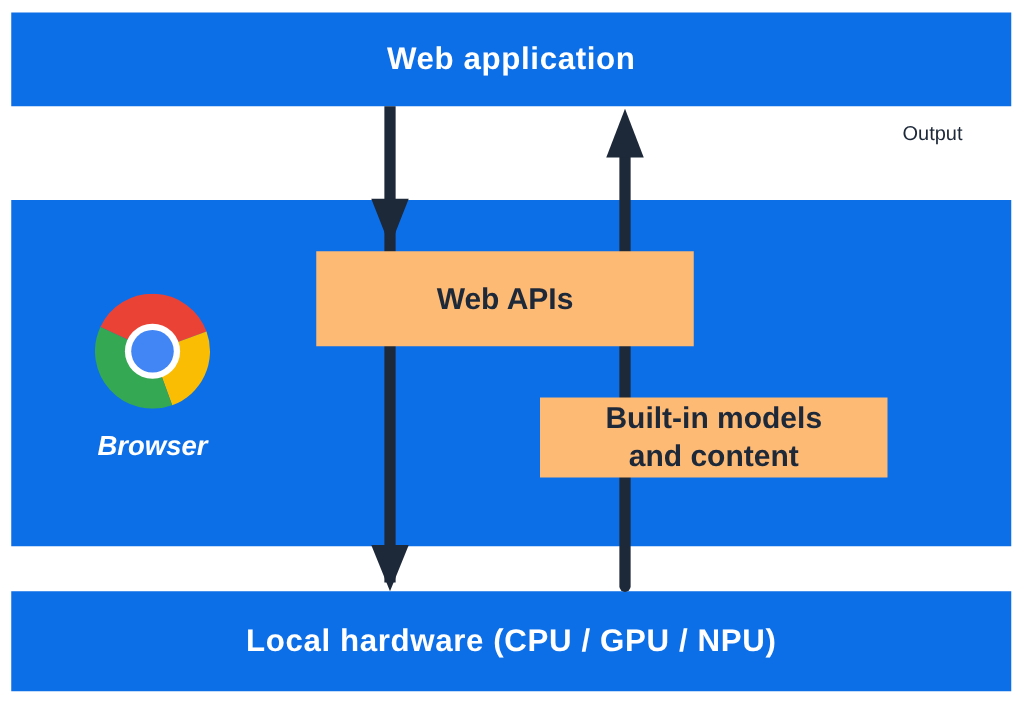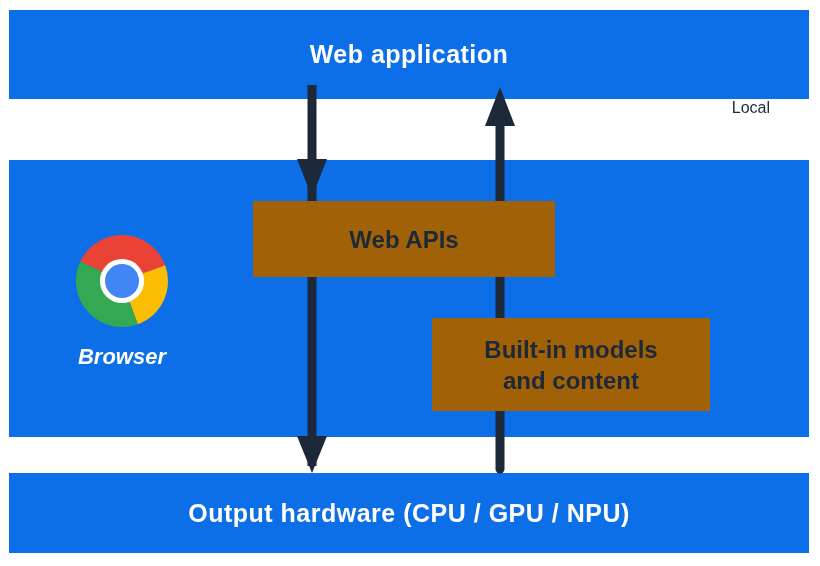--- a/index.html
+++ b/index.html
@@ -15,21 +15,21 @@
   .bar {
     position: absolute;
     left: 9px;
     width: 800px;
     background: #0d6fe8;
     display: flex;
     align-items: center;
     justify-content: center;
     z-index: 1;
   }
-  .bar-top { top: 10px; height: 89px; text-align: right; }
+  .bar-top { top: 10px; height: 75px; text-align: right; }
   .bar-middle { top: 160px; height: 277px; justify-content: flex-start; }
   .bar-bottom { top: 473px; height: 80px; }
   .bar-title {
     color: #ffffff;
     font-size: 25px;
     font-weight: 700;
     letter-spacing: 0.5px;
   }
   .flow-label {
     position: absolute;
@@ -54,34 +54,34 @@
   .arrow-layer {
     position: absolute;
     left: 0; top: 0;
     width: 820px;
     height: 566px;
     z-index: 2;
     pointer-events: none;
   }
   .yellow-box {
     position: absolute;
-    background: #a16207;
+    background: #fdba74;
     color: #1d2839;
     display: flex;
     flex-direction: column;
     align-items: center;
     justify-content: center;
     text-align: center;
     font-size: 24px;
     font-weight: 700;
     line-height: 31px;
     z-index: 3;
   }
   .web-apis-box { left: 253px; top: 201px; width: 302px; height: 76px; }
-  .models-box  { left: 432px; top: 318px; width: 278px; height: 93px; }
+  .models-box  { left: 432px; top: 318px; width: 278px; height: 64px; }
   .chrome-logo {
     position: absolute;
     left: 76px;
     top: 235px;
     width: 92px;
     height: 92px;
     z-index: 3;
   }
   .browser-label {
     position: absolute;
@@ -101,26 +101,26 @@
 
 <div class="canvas">
 
   <div class="bar bar-top">
     <span class="bar-title">Web application</span>
   </div>
 
   <div class="bar bar-middle"></div>
 
   <div class="bar bar-bottom">
-    <span class="bar-title">Output hardware (CPU / GPU / NPU)</span>
+    <span class="bar-title">Local hardware (CPU / GPU / NPU)</span>
   </div>
 
 
   <div class="flow-label flow-label-right">
-    <span class="caption">Local</span>
+    <span class="caption">Output</span>
   </div>
 
   <svg class="arrow-layer" viewBox="0 0 820 566" xmlns="http://www.w3.org/2000/svg" aria-hidden="true">
     <g fill="#1d2839" stroke="#1d2839">
       <line x1="312" y1="85" x2="312" y2="466" stroke-width="9"></line>
       <polygon points="297,159 327,159 312,197" stroke="none"></polygon>
       <polygon points="297,436 327,436 312,473" stroke="none"></polygon>
     </g>
     <g fill="#1d2839" stroke="#1d2839">
       <line x1="500" y1="124" x2="500" y2="469" stroke-width="9" stroke-linecap="round"></line>

